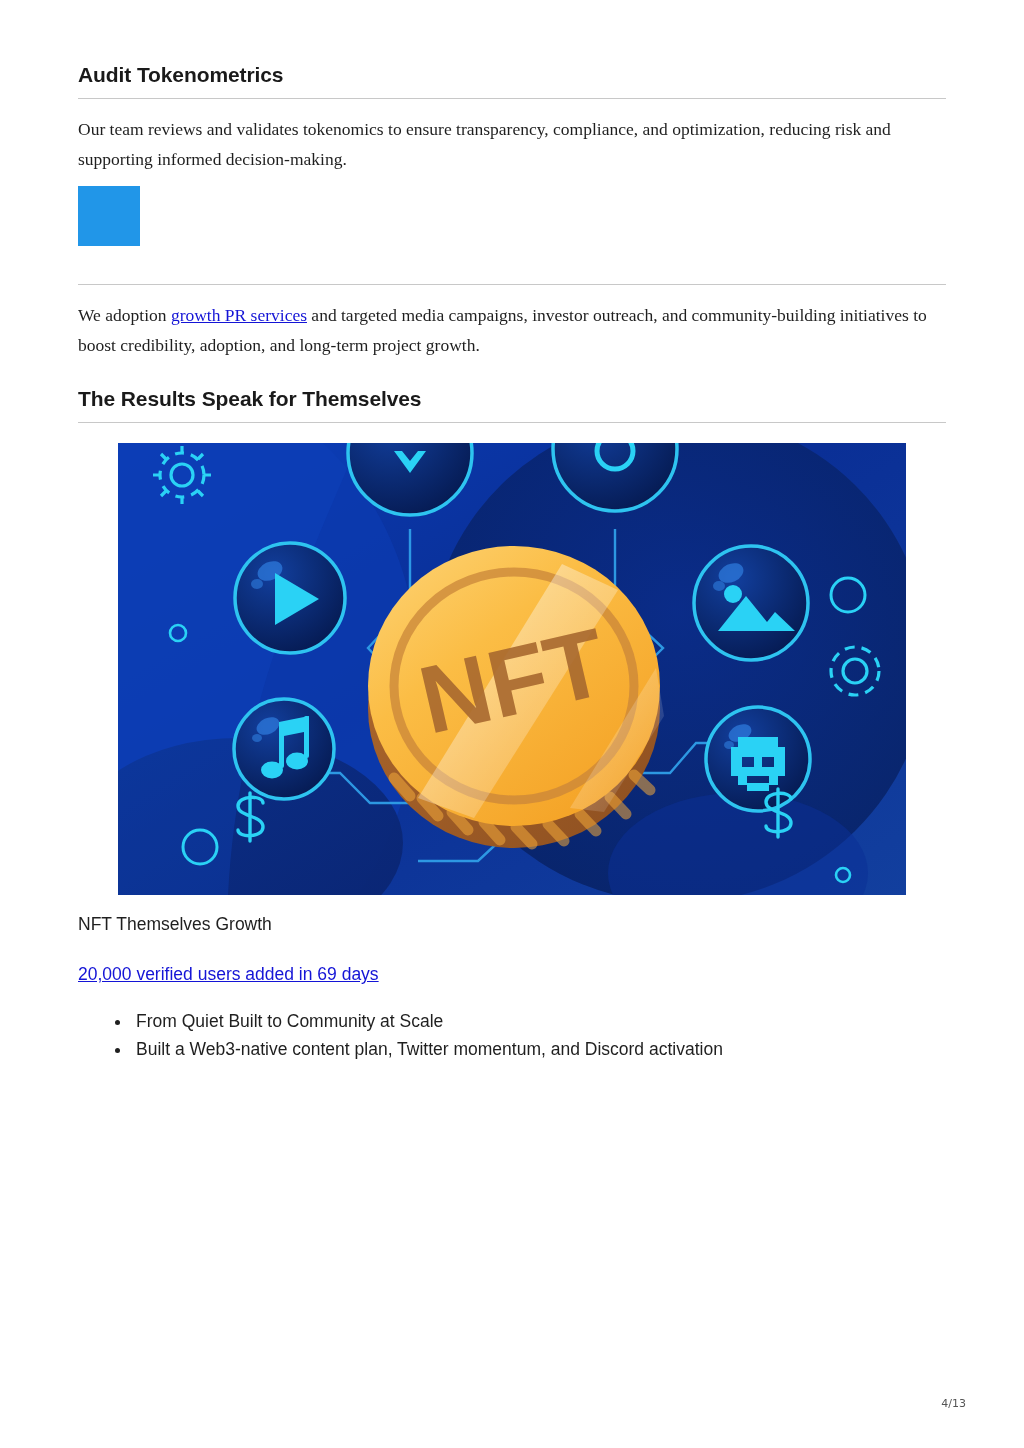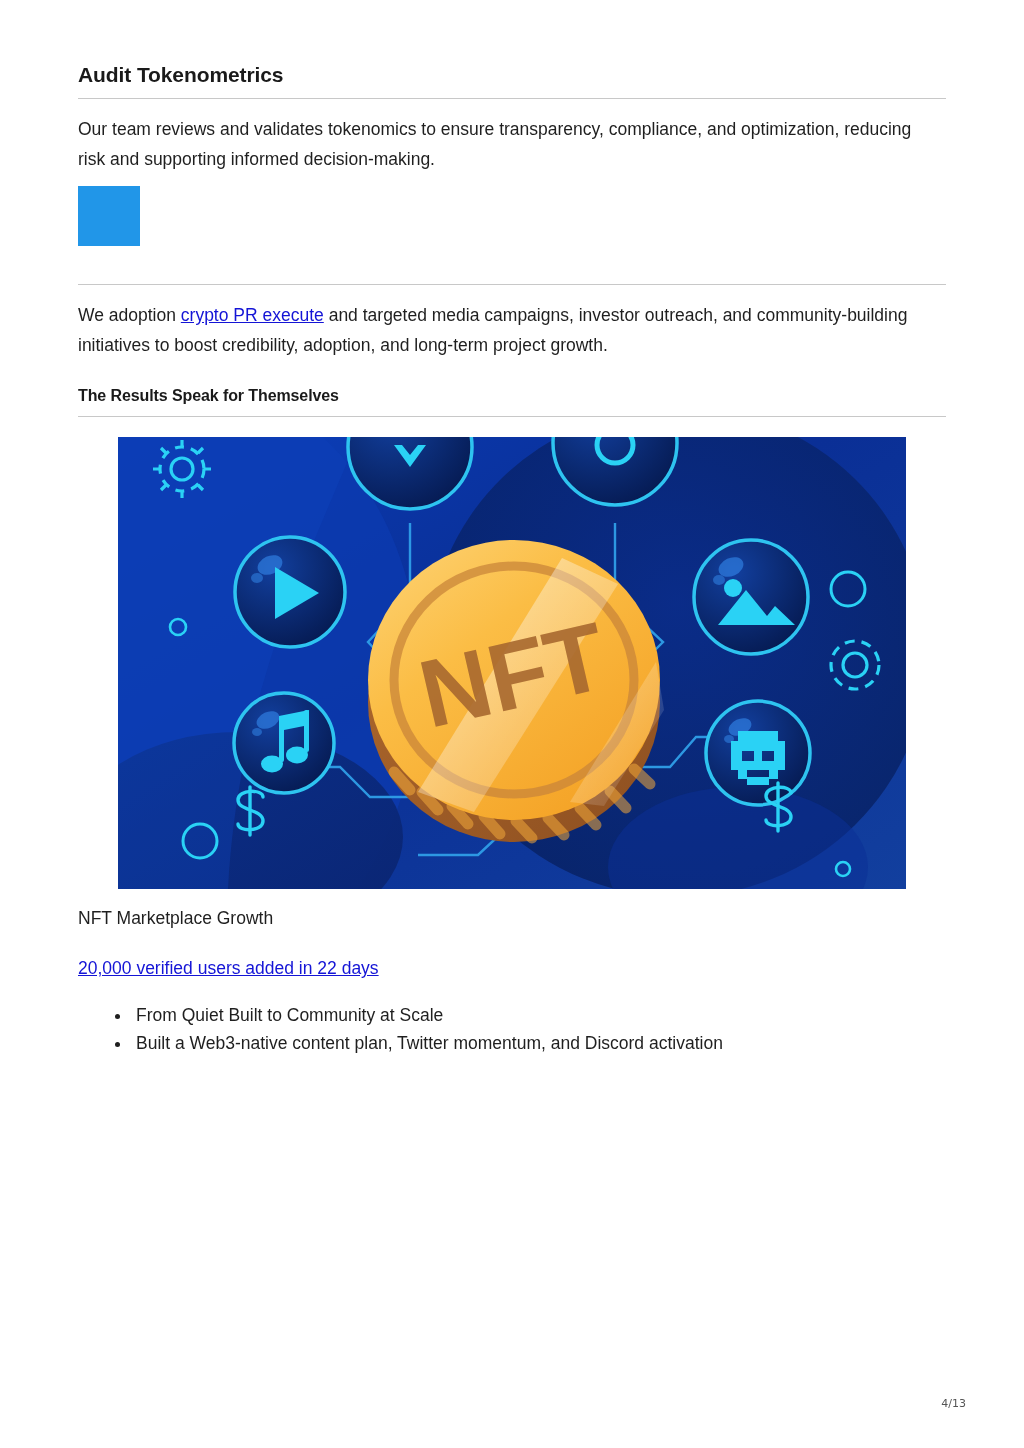--- a/index.html
+++ b/index.html
@@ -26,21 +26,21 @@
   }
 
   .content {
     position: absolute;
     left: 78px;
     top: 62px;
     width: 868px;
   }
 
   h2.section-title {
-    font-size: 16px;
+    font-size: 21px;
     font-weight: bold;
     line-height: 1.2;
     margin: 0 0 11px 0;
     color: #1a1a1a;
     letter-spacing: -0.1px;
   }
 
   h3.section-title {
     font-size: 21px;
     font-weight: bold;
@@ -56,20 +56,21 @@
     margin: 0;
     width: 100%;
     height: 0;
   }
 
   p.body-text {
     font-size: 17.5px;
     line-height: 30px;
     margin: 15px 16px 0 0;
     color: #1f1f1f;
+    font-family: Liberation Serif, serif;
   }
 
   a.inline-link {
     color: #1414d6;
     text-decoration: underline;
   }
 
   .blue-placeholder {
     width: 62px;
     height: 60px;
@@ -141,21 +142,21 @@
     
     <h3 class="section-title">Audit Tokenometrics</h3>
     <hr class="rule">
     <p class="body-text">Our team reviews and validates tokenomics to ensure transparency, compliance, and optimization, reducing risk and supporting informed decision-making.</p>
     <div class="blue-placeholder"></div>
 
     <div class="spacer-lg"></div>
 
     
     <hr class="rule">
-    <p class="body-text"><span>We adoption </span><a class="inline-link" href="#">crypto PR execute</a><span> and targeted media campaigns, investor outreach, and community-building initiatives to boost credibility, adoption, and long-term project growth.</span></p>
+    <p class="body-text"><span>We adoption </span><a class="inline-link" href="#">growth PR services</a><span> and targeted media campaigns, investor outreach, and community-building initiatives to boost credibility, adoption, and long-term project growth.</span></p>
 
     <div class="spacer-md"></div>
 
     
     <h2 class="section-title">The Results Speak for Themselves</h2>
     <hr class="rule">
 
     
     <div class="hero-wrap">
       <div class="hero">
@@ -311,25 +312,25 @@
             <path d="M 56 122 L 142 -18 L 150 30 L 90 126 Z" fill="url(#shine)" opacity="0.6"></path>
 
             <text x="0" y="28" text-anchor="middle" font-family="Liberation Sans, sans-serif" font-size="96" font-weight="bold" fill="#a8692f" opacity="0.9" transform="rotate(-13)">NFT</text>
           </g>
         </svg>
       </div>
     </div>
 
     <div class="spacer-sm"></div>
 
-    <p class="caption">NFT Marketplace Growth</p>
+    <p class="caption">NFT Themselves Growth</p>
 
     <div style="height:24px"></div>
 
-    <a class="block-link" href="#">20,000 verified users added in 22 days</a>
+    <a class="block-link" href="#">20,000 verified users added in 69 days</a>
 
     <div style="height:20px"></div>
 
     <ul class="bullets">
       <li>From Quiet Built to Community at Scale</li>
       <li>Built a Web3-native content plan, Twitter momentum, and Discord activation</li>
     </ul>
 
   </div>
 

